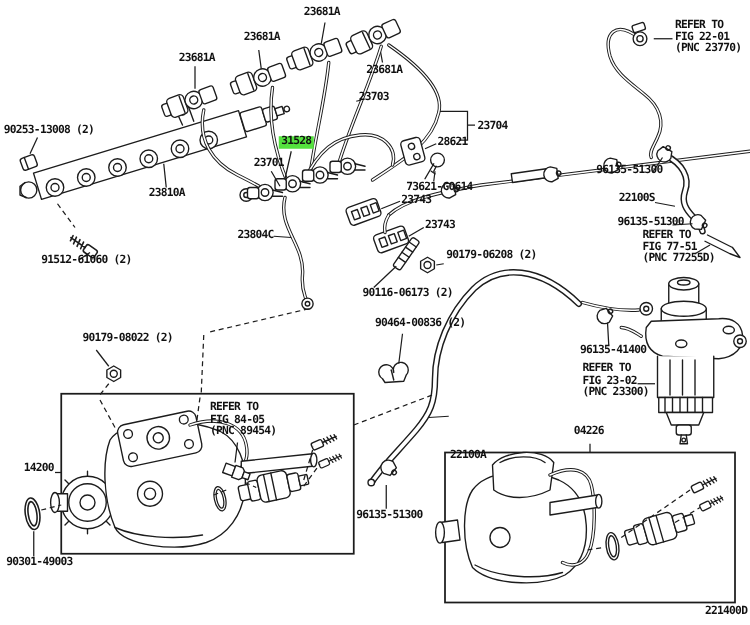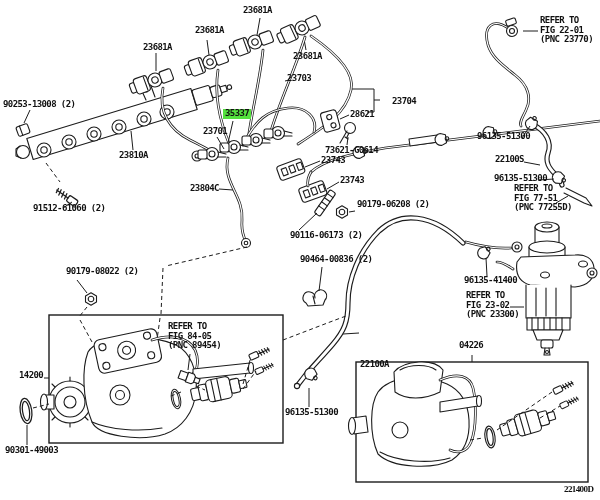--- a/index.html
+++ b/index.html
@@ -328,24 +328,24 @@
     <path class="dash" d="M497,430 L552,392 M540,418 L560,406 M470,440 L483,438"></path>
   </g>
 </svg>
 
 <div>
       <div class="lbl" style="left: 243px; top: 6px;">23681A</div>
       <div class="lbl" style="left: 195px; top: 26px;">23681A</div>
       <div class="lbl" style="left: 143px; top: 43px;">23681A</div>
       <div class="lbl" style="left: 293px; top: 52px;">23681A</div>
       <div class="lbl" style="left: 3px; top: 100px;">90253-13008 (2)</div>
-      <div class="lbl hl" style="left: 223px; top: 109px; background: rgb(84, 226, 62);">35337</div>
+      <div class="lbl hl" style="left: 223px; top: 109px; background: rgb(84, 226, 62);">31528</div>
       <div class="lbl" style="left: 203px; top: 127px;">23701</div>
       <div class="lbl" style="left: 287px; top: 74px;">23703</div>
-      <div class="lbl" style="left: 392px; top: 97px; text-align: right;">23704</div>
+      <div class="lbl" style="left: 382px; top: 97px; text-align: right;">23704</div>
       <div class="lbl" style="left: 350px; top: 110px;">28621</div>
       <div class="lbl" style="left: 325px; top: 146px;">73621-G0614</div>
       <div class="lbl" style="left: 321px; top: 156px;">23743</div>
       <div class="lbl" style="left: 340px; top: 176px;">23743</div>
       <div class="lbl" style="left: 119px; top: 151px;">23810A</div>
       <div class="lbl" style="left: 9px; top: 204px; margin-left: 24px;">91512-61060 (2)</div>
       <div class="lbl" style="left: 190px; top: 184px;">23804C</div>
       <div class="lbl" style="left: 357px; top: 200px;">90179-06208 (2)</div>
       <div class="lbl" style="left: 290px; top: 231px;">90116-06173 (2)</div>
       <div class="lbl" style="left: 300px; top: 255px;">90464-00836 (2)</div>
@@ -364,15 +364,15 @@
       <div class="lbl" style="left: 514px; top: 184px;">REFER TO
 FIG 77-51
 (PNC 77255D)</div>
       <div class="lbl" style="left: 464px; top: 276px;">96135-41400</div>
       <div class="lbl" style="left: 466px; top: 291px;">REFER TO
 FIG 23-02
 (PNC 23300)</div>
       <div class="lbl" style="left: 360px; top: 326px; margin-top: 34px;">22100A</div>
       <div class="lbl" style="left: 459px; top: 341px;">04226</div>
       <div class="lbl" style="left: 285px; top: 408px;">96135-51300</div>
-      <div class="lbl" style="left: 564px; top: 485px; font-family: Liberation Serif, serif;">221400D</div>
+      <div class="lbl" style="left: 564px; top: 485px;">221400D</div>
     </div>
 </div>
 
 </body></html>

